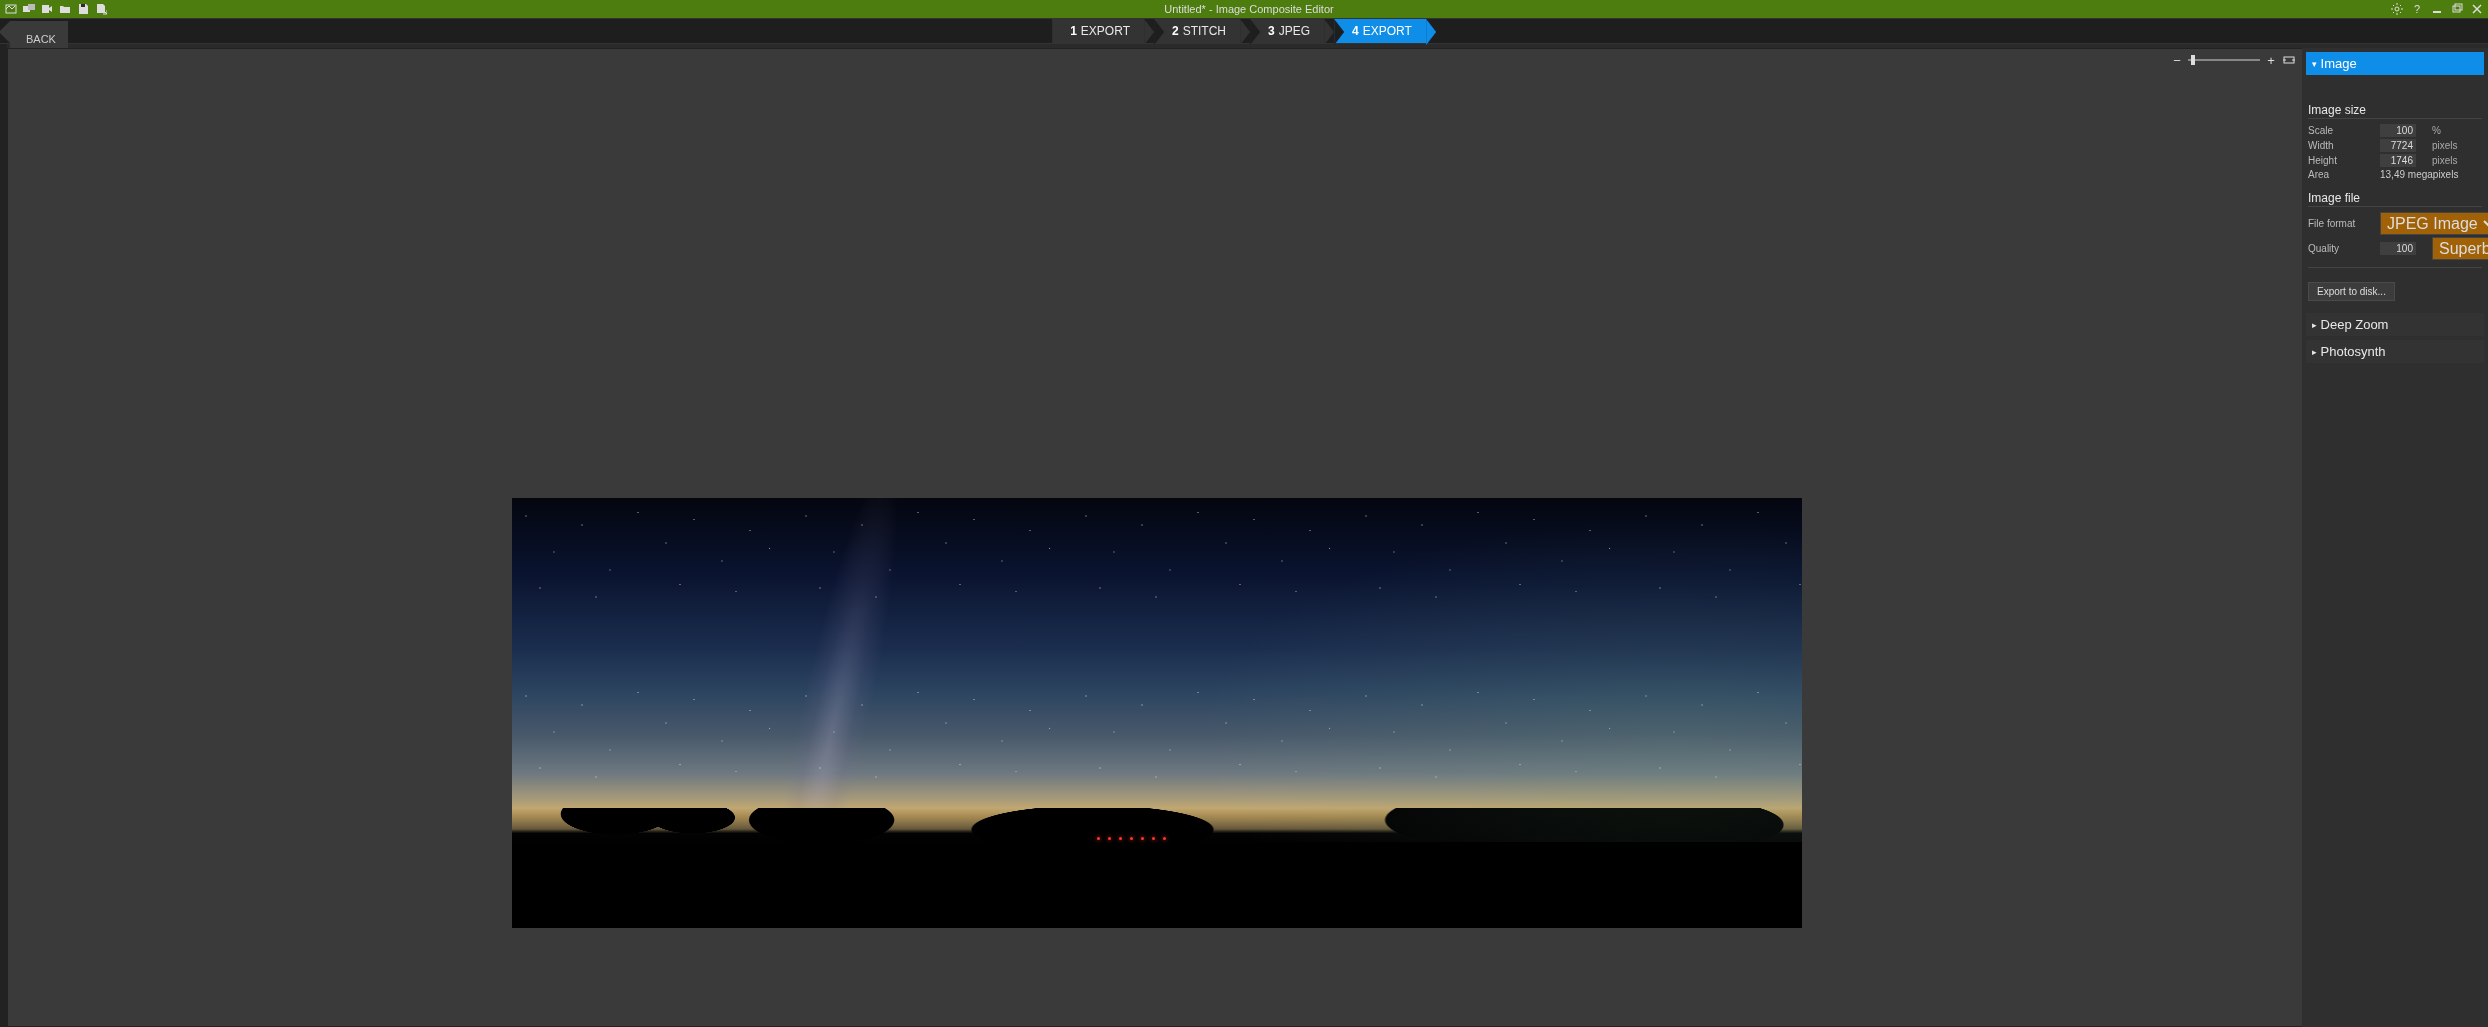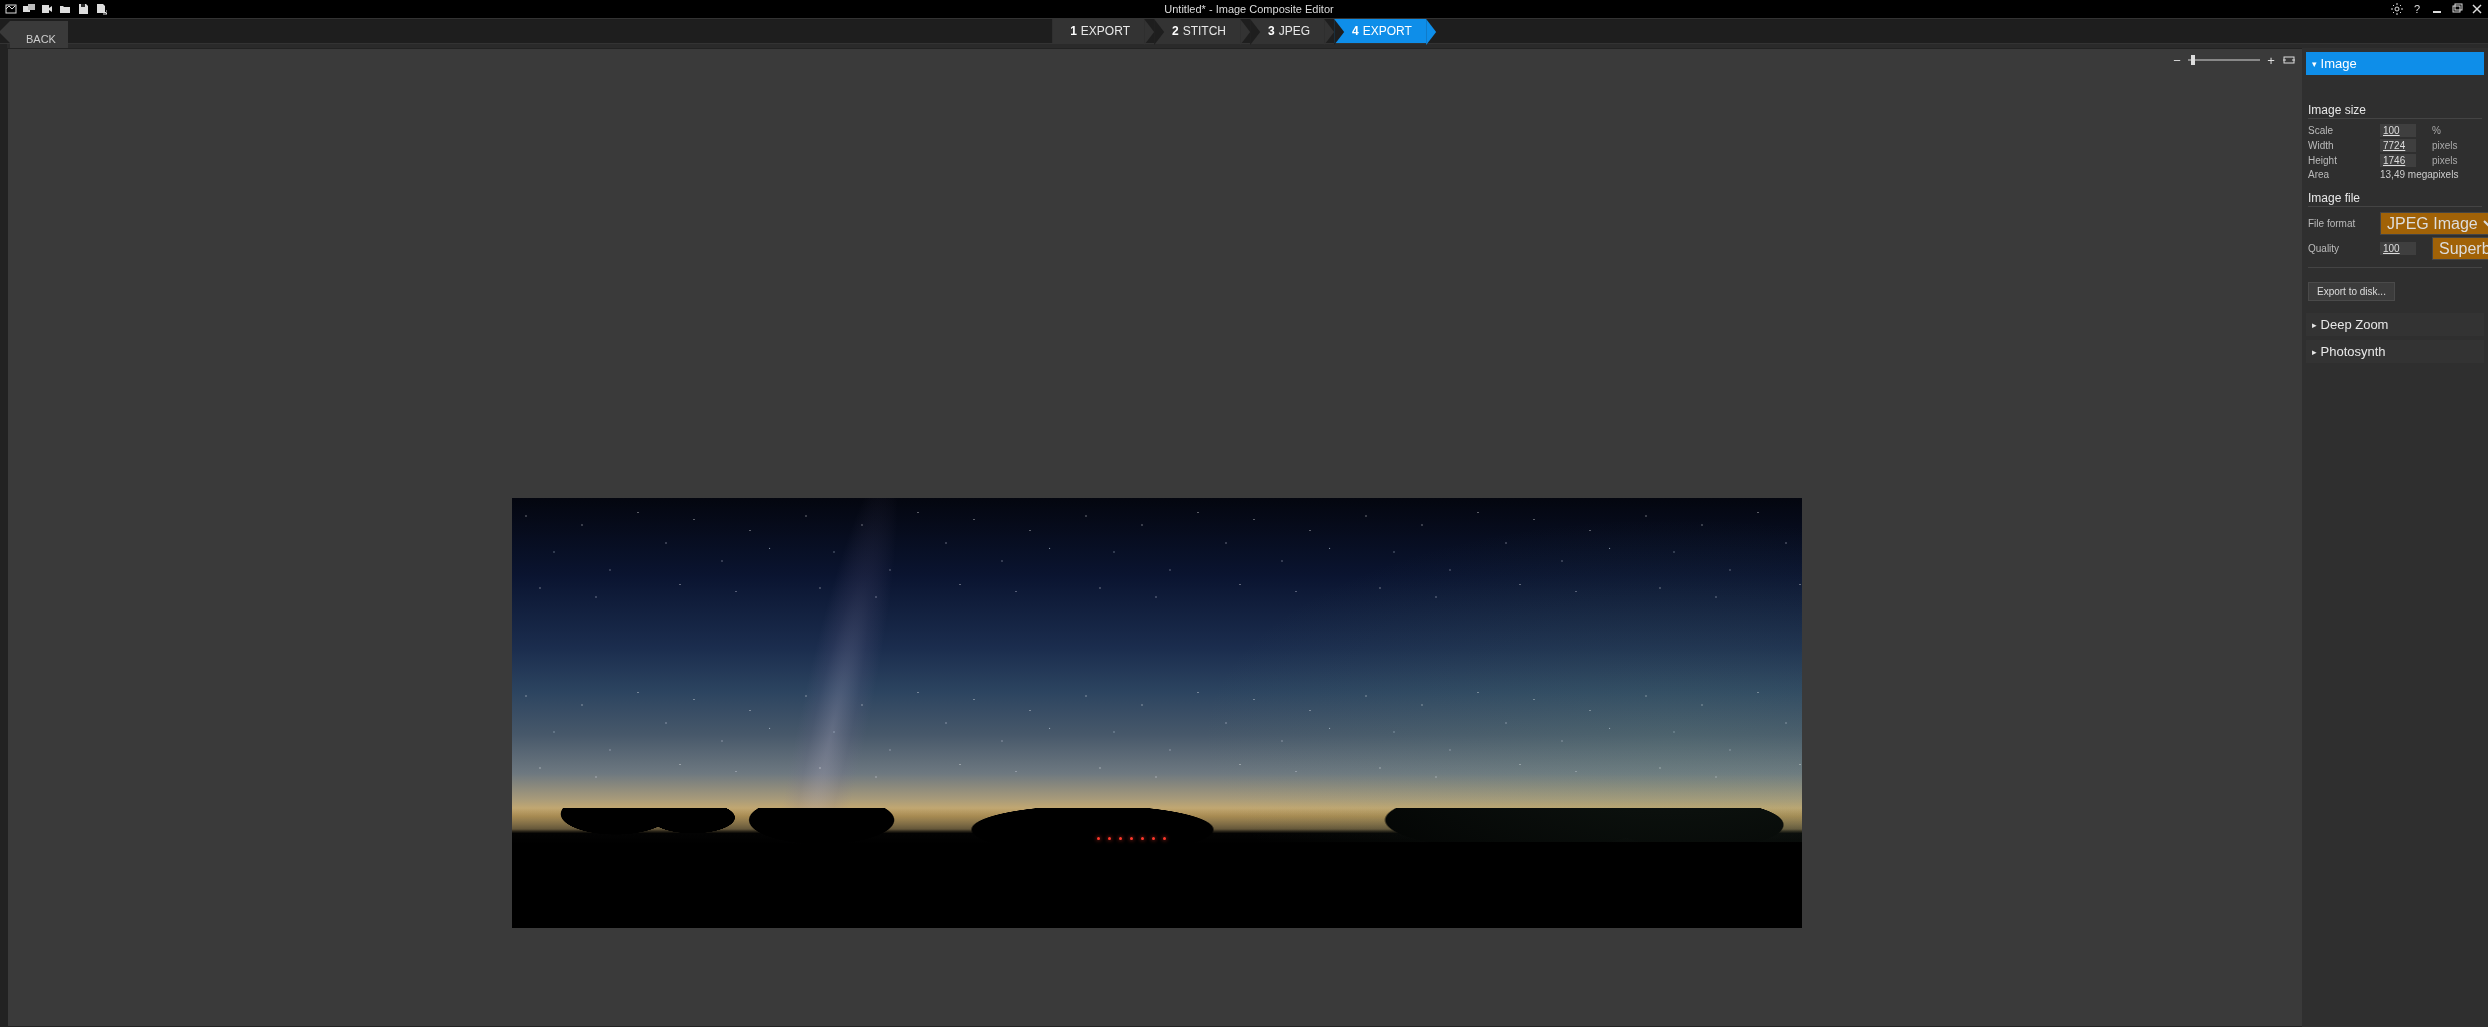--- a/index.html
+++ b/index.html
@@ -10,21 +10,21 @@
     font-family: "Segoe UI", Arial, sans-serif;
     font-size: 11px;
     overflow: hidden;
     display: flex;
     flex-direction: column;
   }
 
   
   .title-bar {
     height: 18px;
-    background: #000000;
+    background: #4d7c0f;
     display: flex;
     align-items: center;
     padding: 0 4px;
     flex-shrink: 0;
   }
   .title-bar .left-icons { display: flex; gap: 4px; align-items: center; }
   .title-bar .left-icons .tb-icon {
     width: 14px; height: 14px;
     display: flex; align-items: center; justify-content: center;
     color: #ddd; cursor: pointer;
@@ -290,22 +290,22 @@
   .prop-row .label {
     width: 56px;
     flex-shrink: 0;
   }
   .prop-row .val-box {
     background: #3f3f3f;
     border: none;
     color: #ddd;
     width: 36px;
     padding: 1px 3px;
+    text-align: right;
     font-size: 10px;
-    text-decoration: underline;
   }
   .prop-row .unit { color: #aaa; font-size: 10px; }
   .prop-row .static { color: #ccc; }
   .prop-row select {
     flex: 1;
     background: #a16207;
     border: 1px solid #444;
     color: #ddd;
     font-size: 16px;
     padding: 1px 2px;

